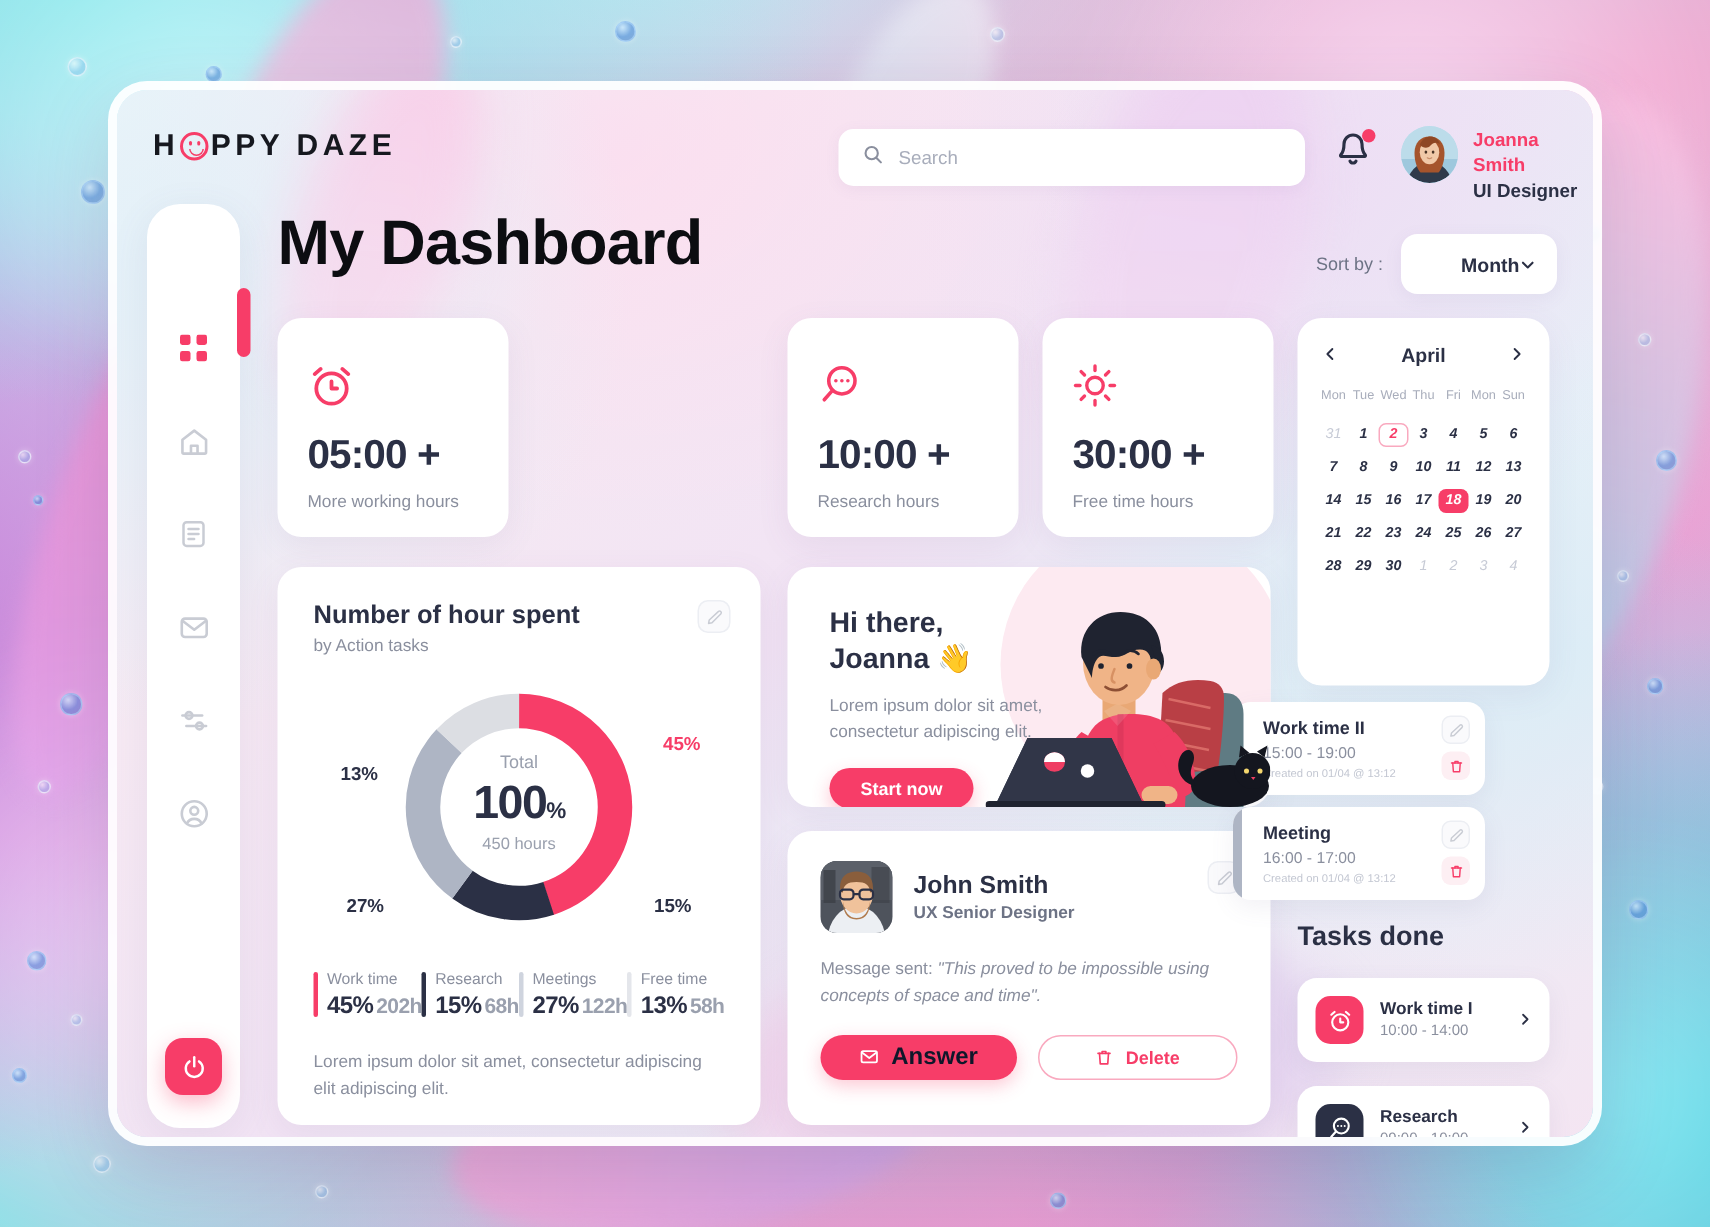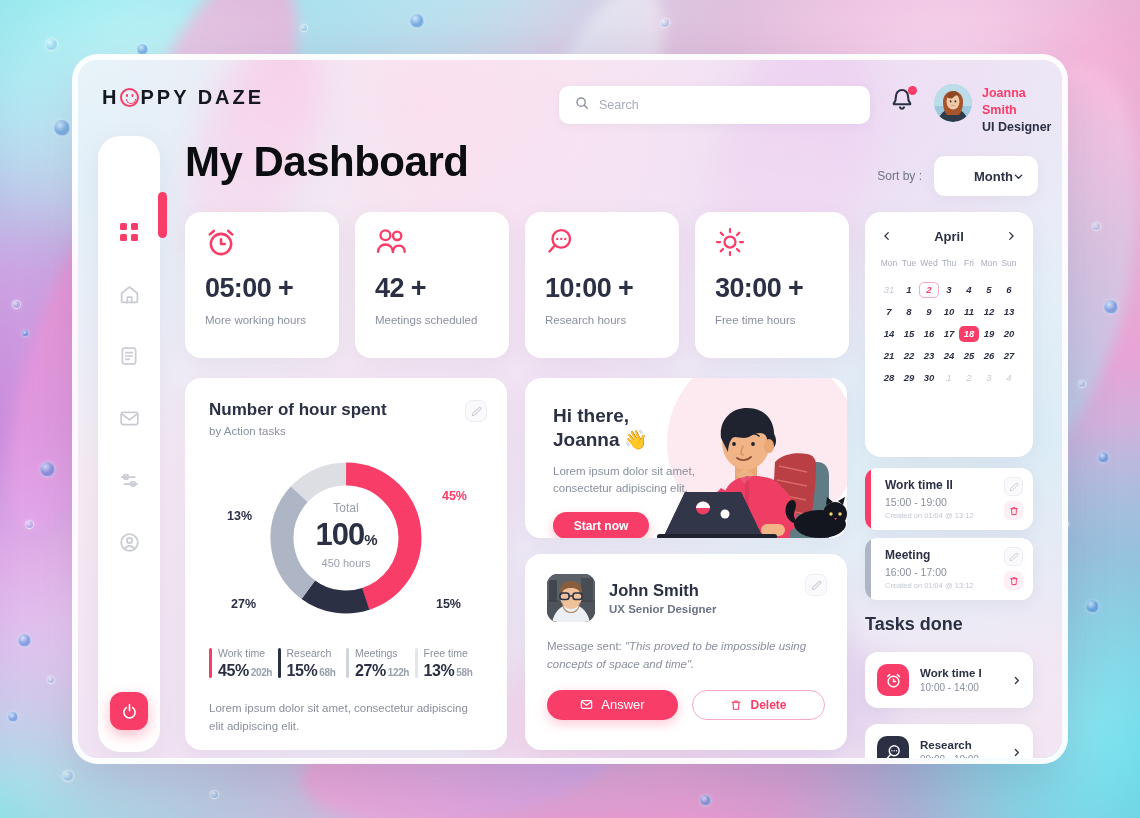--- a/index.html
+++ b/index.html
@@ -168,21 +168,21 @@
     padding: 0 14px; cursor: pointer;
     box-shadow: 0 3px 12px rgba(120,100,150,.08);
   }
   .sort-value { font-size: 13px; font-weight: 700; color: #2b3045; }
 
   
   .card {
     position: absolute; background: #fff; border-radius: 16px;
     box-shadow: 0 6px 22px rgba(110,95,145,.08);
   }
-  .stat-card { width: 154px; height: 146px; top: 152px; padding: 13px 20px; }
+  .stat-card { width: 154px; height: 146px; top: 152px; padding: 28px 20px; }
   .stat-icon { height: 34px; display: flex; align-items: center; }
   .stat-value { margin-top: 14px; font-size: 27px; font-weight: 800; color: #2b3045; letter-spacing: -0.6px; }
   .stat-label { margin-top: 10px; font-size: 11.5px; color: #8a8f9e; }
 
   
   .donut-card { left: 107px; top: 318px; width: 322px; height: 372px; padding: 22px 24px; }
   .donut-title { font-size: 17px; font-weight: 800; color: #2b3045; }
   .donut-sub { margin-top: 5px; font-size: 11.5px; color: #8a8f9e; }
   .edit-btn {
     position: absolute; width: 22px; height: 22px; border-radius: 7px;
@@ -195,21 +195,21 @@
   .donut-center .t2 { font-size: 31px; font-weight: 800; color: #2b3045; margin-top: 2px; letter-spacing: -1px; }
   .donut-center .t2 sup { font-size: 15px; font-weight: 800; vertical-align: baseline; }
   .donut-center .t3 { font-size: 11px; color: #9aa0ae; margin-top: 4px; }
   .donut-lbl { position: absolute; font-size: 12.5px; font-weight: 800; }
 
   .legend { display: flex; margin-top: 16px; }
   .legend-item { flex: 1; padding-left: 9px; position: relative; }
   .legend-bar { position: absolute; left: 0; top: 1px; width: 3px; height: 30px; border-radius: 2px; }
   .legend-name { font-size: 10.5px; color: #8a8f9e; }
   .legend-val { margin-top: 3px; font-size: 16px; font-weight: 800; color: #2b3045; letter-spacing: -0.4px; }
-  .legend-val span { font-size: 10px; font-weight: 700; color: #9aa0ae; margin-left: 2px; }
+  .legend-val span { font-size: 14px; font-weight: 700; color: #9aa0ae; margin-left: 2px; }
   .donut-note { margin-top: 20px; font-size: 11.5px; color: #8a8f9e; line-height: 1.55; }
 
   
   .greet-card { left: 447px; top: 318px; width: 322px; height: 160px; overflow: hidden; }
   .greet-blob { position: absolute; right: -10px; top: -30px; width: 190px; height: 190px; border-radius: 50%; background: #fdeaf1; }
   .greet-text { position: absolute; left: 28px; top: 26px; z-index: 2; }
   .greet-h { font-size: 19px; font-weight: 800; color: #2b3045; line-height: 1.25; }
   .greet-p { margin-top: 11px; font-size: 11.5px; color: #8a8f9e; line-height: 1.55; }
   .start-btn {
     margin-top: 14px; width: 96px; height: 27px; border-radius: 14px; background: #f73d68;
@@ -221,22 +221,22 @@
   
   .msg-card { left: 447px; top: 494px; width: 322px; height: 196px; padding: 20px 22px; }
   .msg-head { display: flex; align-items: center; gap: 14px; }
   .msg-photo { width: 48px; height: 48px; border-radius: 11px; overflow: hidden; background: #6a6f7a; flex: none; }
   .msg-name { font-size: 16.5px; font-weight: 800; color: #2b3045; }
   .msg-role { margin-top: 3px; font-size: 11.5px; font-weight: 700; color: #6d7385; }
   .msg-body { margin-top: 16px; font-size: 11.5px; color: #8a8f9e; line-height: 1.55; }
   .msg-body i { font-style: italic; }
   .msg-actions { display: flex; gap: 14px; margin-top: 16px; }
   .btn-answer {
-    flex: 1; height: 30px; border-radius: 15px; background: #f73d68; border: none; color: #ffffff;
-    font-size: 13px; font-weight: 400; display: flex; align-items: center; justify-content: center; gap: 8px;
+    flex: 1; height: 30px; border-radius: 15px; background: #f73d68; border: none; color: #0f172a;
+    font-size: 16px; font-weight: 700; display: flex; align-items: center; justify-content: center; gap: 8px;
     cursor: pointer; font-family: "Liberation Sans", sans-serif;
     box-shadow: 0 4px 12px rgba(247,61,104,.28);
   }
   .btn-delete {
     flex: 1; height: 30px; border-radius: 15px; background: #fff; border: 1.4px solid #f9a9bf; color: #f73d68;
     font-size: 12px; font-weight: 700; display: flex; align-items: center; justify-content: center; gap: 8px;
     cursor: pointer; font-family: "Liberation Sans", sans-serif;
   }
 
   
@@ -248,21 +248,21 @@
   .cal-dow { font-size: 8.5px; color: #a8adbb; text-align: center; }
   .cal-day {
     font-size: 9.5px; font-weight: 700; color: #2b3045; text-align: center;
     height: 16px; line-height: 16px; border-radius: 5px; cursor: pointer; font-style: italic;
   }
   .cal-day.muted { color: #c7cbd6; font-weight: 400; }
   .cal-day.outlined { border: 1.3px solid #f9a9bf; color: #f73d68; line-height: 13px; }
   .cal-day.selected { background: #f73d68; color: #fff; }
 
   .ev-card {
-    position: absolute; left: 787px; width: 168px; height: 62px;
+    position: absolute; left: 744px; width: 168px; height: 62px;
     background: #fff; border-radius: 12px; padding: 10px 12px;
     box-shadow: 0 5px 16px rgba(110,95,145,.09); overflow: hidden;
   }
   .ev-bar { position: absolute; left: 0; top: 0; width: 6px; height: 100%; border-radius: 12px 0 0 12px; }
   .ev-title { font-size: 12px; font-weight: 800; color: #2b3045; }
   .ev-time { margin-top: 4px; font-size: 10.5px; color: #8a8f9e; }
   .ev-created { margin-top: 3px; font-size: 7.5px; color: #c3c7d2; }
   .ev-edit {
     position: absolute; right: 10px; top: 9px; width: 19px; height: 19px; border-radius: 6px;
     background: #fafafc; border: 1px solid #eceef3; display: flex; align-items: center; justify-content: center; cursor: pointer;
@@ -457,32 +457,20 @@
         <circle cx="12" cy="13.5" r="7.6"></circle>
             <path d="M12 10v3.5h2.8"></path>
         <path d="M3.6 6.3 6.6 3.7"></path>
             <path d="M20.4 6.3 17.4 3.7"></path>
       </svg>
     </div>
     <div class="stat-value">05:00 +</div>
     <div class="stat-label">More working hours</div>
   </div>
 
-  <div class="card stat-card" style="left:277px">
-    <div class="stat-icon">
-      <svg width="32" height="30" viewBox="0 0 26 24" fill="none" stroke="#f73d68" stroke-width="1.9" stroke-linecap="round" stroke-linejoin="round">
-        <circle cx="8.5" cy="6.5" r="4"></circle>
-            <circle cx="18" cy="7" r="3.4"></circle>
-        <path d="M2.5 20c0-3.6 2.7-6 6-6s6 2.4 6 6"></path>
-        <path d="M14.6 20c.3-3.2 2.3-5 4.8-5 2.6 0 4.5 1.9 4.7 5"></path>
-      </svg>
-    </div>
-    <div class="stat-value">42 +</div>
-    <div class="stat-label">Meetings scheduled</div>
-  </div>
 
   <div class="card stat-card" style="left:447px">
     <div class="stat-icon">
       <svg width="30" height="30" viewBox="0 0 24 24" fill="none" stroke="#f73d68" stroke-width="1.9" stroke-linecap="round">
         <circle cx="13" cy="9.5" r="7"></circle>
             <line x1="8" y1="14.6" x2="3.6" y2="19.6"></line>
         <circle cx="9.8" cy="9.5" r=".95" fill="#f73d68" stroke="none"></circle>
         <circle cx="13" cy="9.5" r=".95" fill="#f73d68" stroke="none"></circle>
         <circle cx="16.2" cy="9.5" r=".95" fill="#f73d68" stroke="none"></circle>
       </svg>

